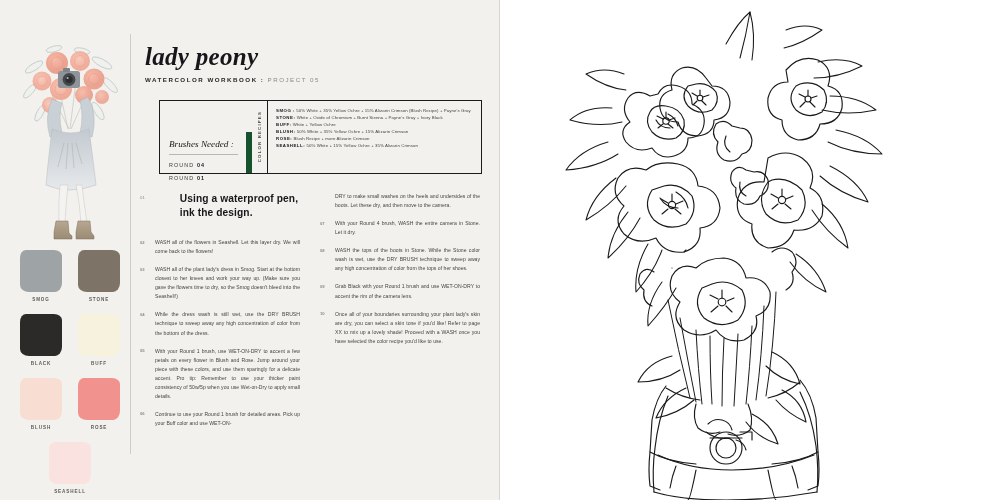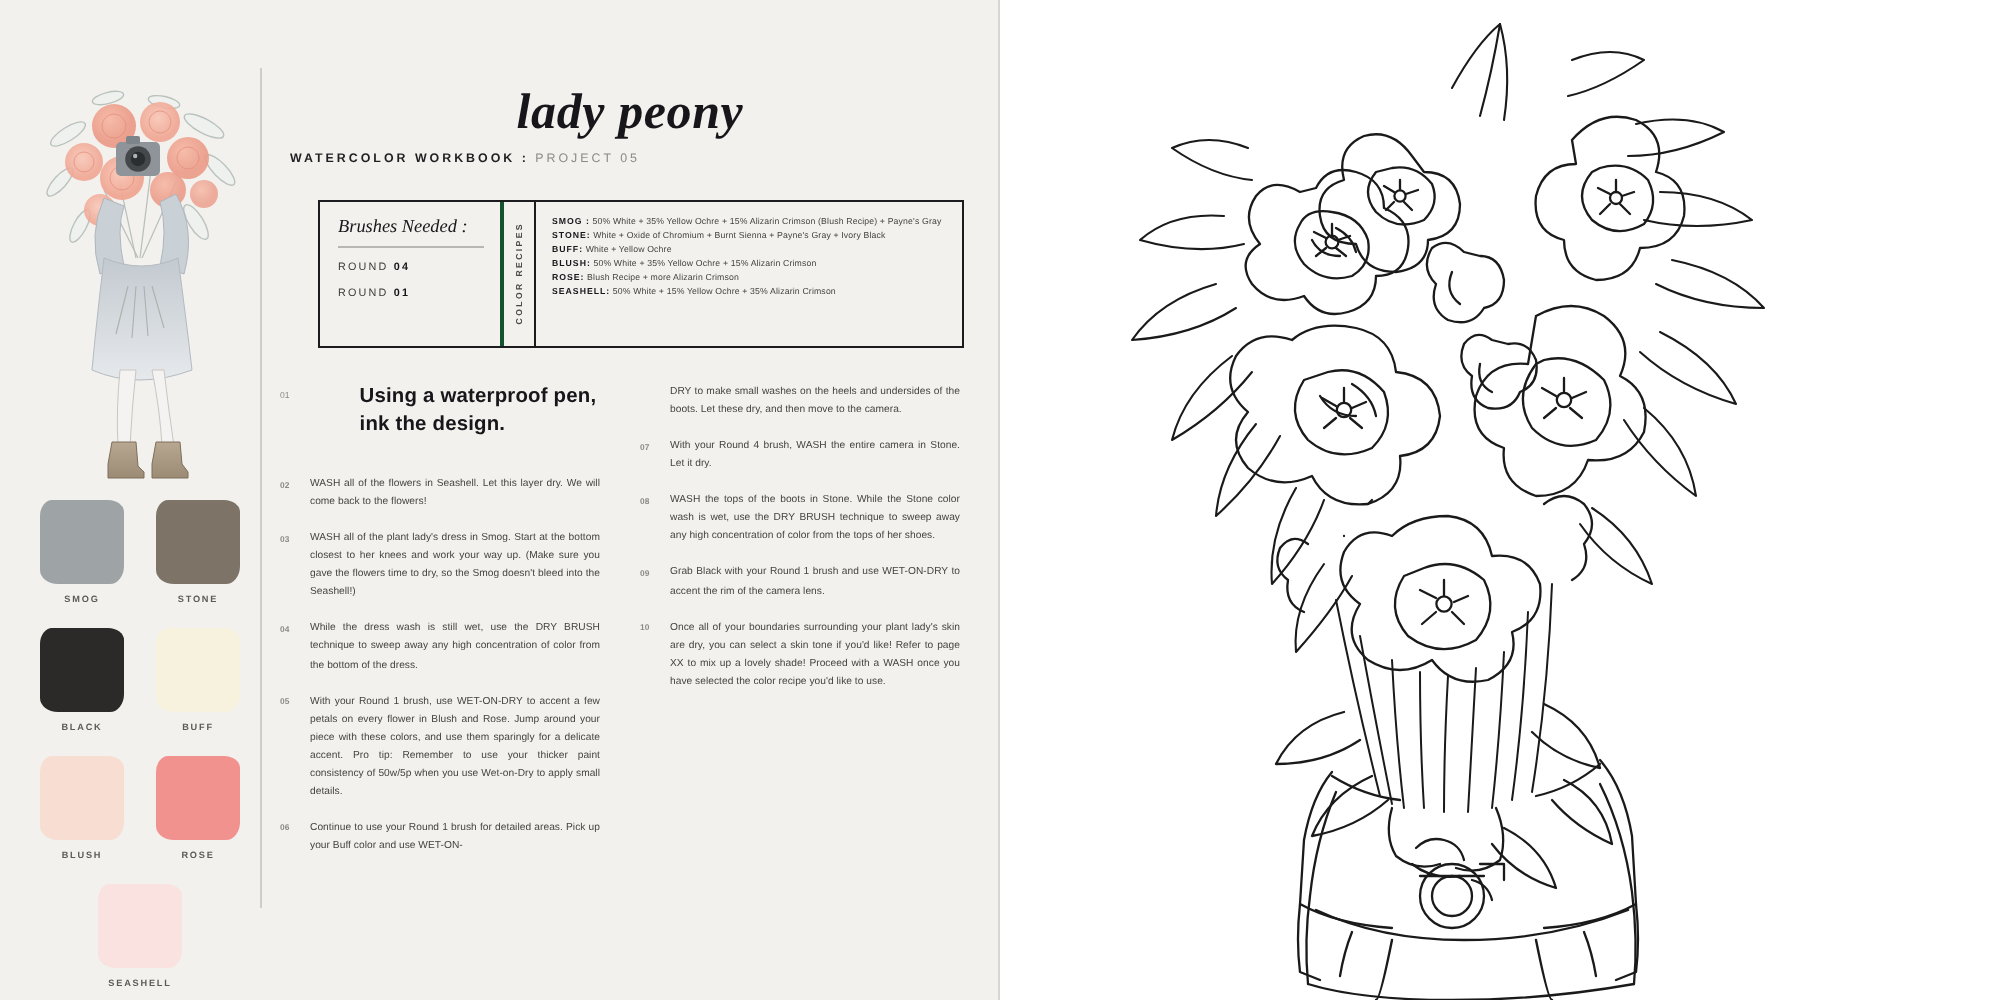--- a/index.html
+++ b/index.html
@@ -56,36 +56,36 @@
     width:1px; height:420px; background:#cfcdc9;
   }
 
   
   .masthead { position:absolute; left:145px; top:44px; width:340px; }
   .title {
     font-family:"Liberation Serif", serif;
     font-style:italic; font-weight:700;
     font-size:25px; color:#17161a; letter-spacing:0.3px;
     line-height:1;
-    text-align:center;
   }
   .subtitle { margin-top:7px; font-size:6.2px; letter-spacing:1.5px; }
   .subtitle .b { font-weight:700; color:#201f22; }
   .subtitle .g { font-weight:400; color:#8d8a86; }
 
   
   .infobox {
     position:absolute; left:159px; top:100px;
     width:323px; height:74px;
     border:1px solid #1c1b1e;
     display:flex; background:transparent;
   }
   .ib-brushes {
     width:92px; padding:7px 8px 0 9px;
-    border-right:2px solid #14532d;
+    border-right:6px solid #14532d;
+    margin-top:31px;
   }
   .ib-brushes-title {
     font-family:"Liberation Serif", serif;
     font-style:italic; font-size:9.2px; color:#17161a;
     padding-bottom:5px; border-bottom:1px solid #b9b7b3;
   }
   .brush-line {
     margin-top:7px; font-size:5.4px; letter-spacing:1.1px; color:#3b3936;
   }
   .brush-line b { color:#17161a; font-weight:700; }

